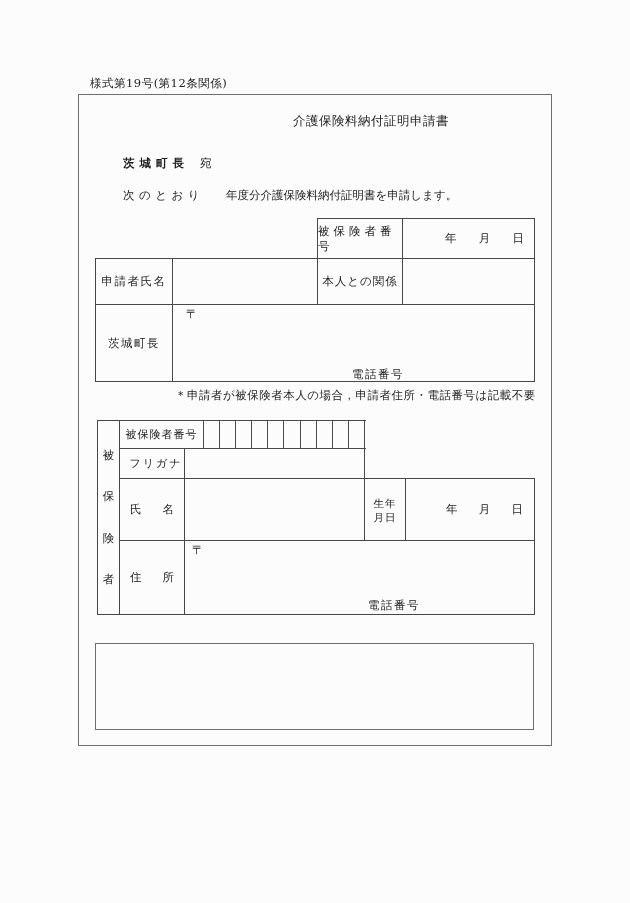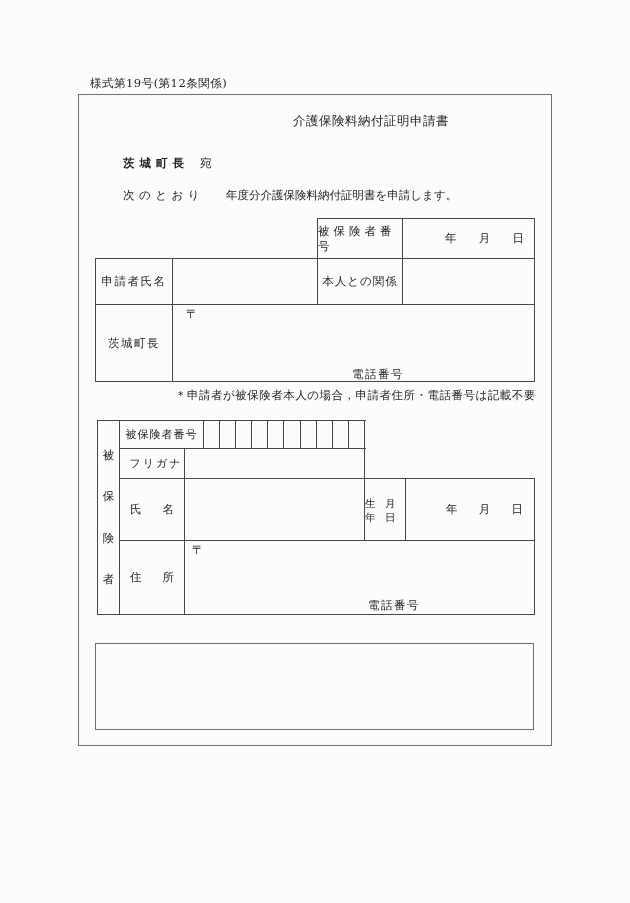--- a/index.html
+++ b/index.html
@@ -18,21 +18,21 @@
   .ls05{letter-spacing:0.5px;margin-left:20px;}
   .ls1{letter-spacing:1px;}
   .ls15{letter-spacing:1.5px;}
   .ls2{letter-spacing:2px;}
   .ls4{letter-spacing:4px;}
   .ls45{letter-spacing:4.5px;}
   .ls5{letter-spacing:5px;font-weight:bold;}
   .date-cell span{display:inline-block;}
   .vlabel{flex-direction:column;justify-content:space-evenly;align-items:center;}
   .two-char{justify-content:space-between;padding:0 10px;}
-  .birth{justify-content:center;align-items:center;line-height:14px;font-size:10.5px;letter-spacing:1px;}
+  .birth{flex-direction:column;justify-content:center;align-items:center;line-height:14px;font-size:10.5px;letter-spacing:1px;}
   #number-cells{display:flex;}
   .num-cell{flex:1;border-right:1px solid #474747;box-sizing:border-box;}
   .num-cell:last-child{border-right:none;}
 </style>
 </head>
 <body>
 
 <div class="page">
 
   <div class="txt fs115 ls05" style="left:70px;top:76px;">様式第19号(第12条関係)</div>

